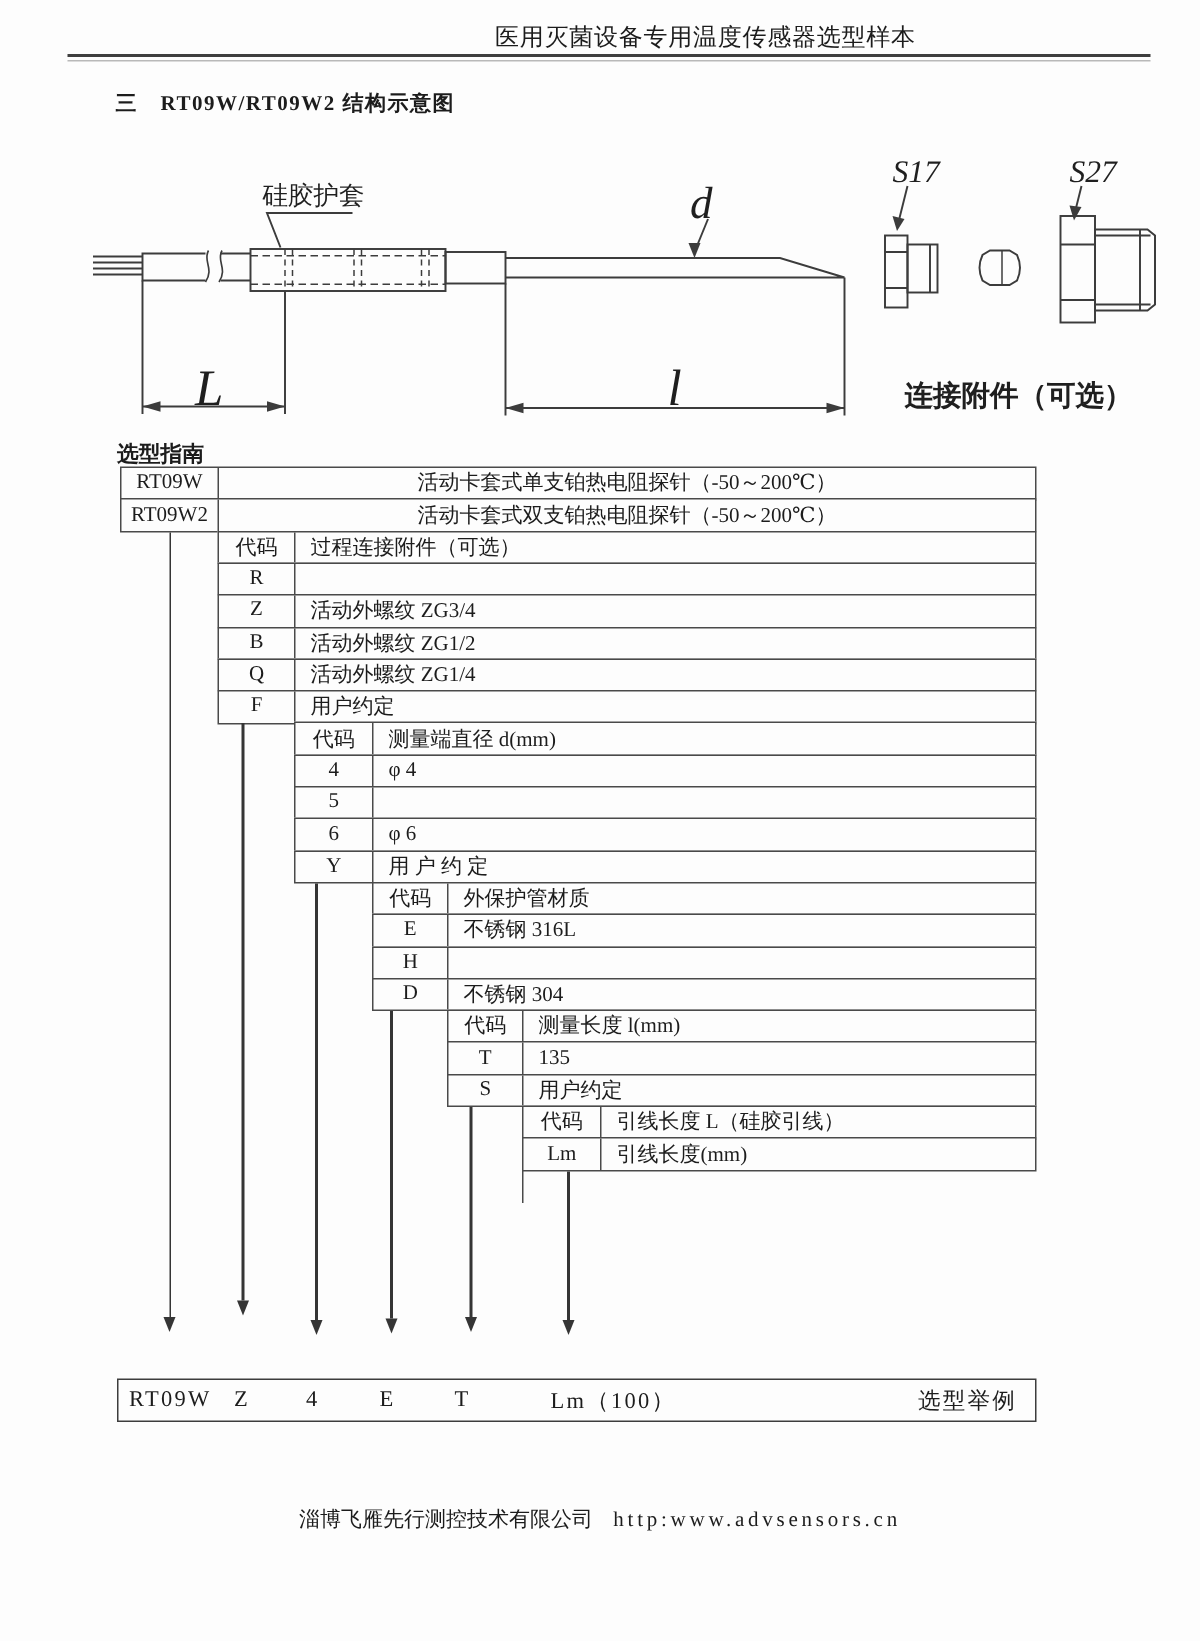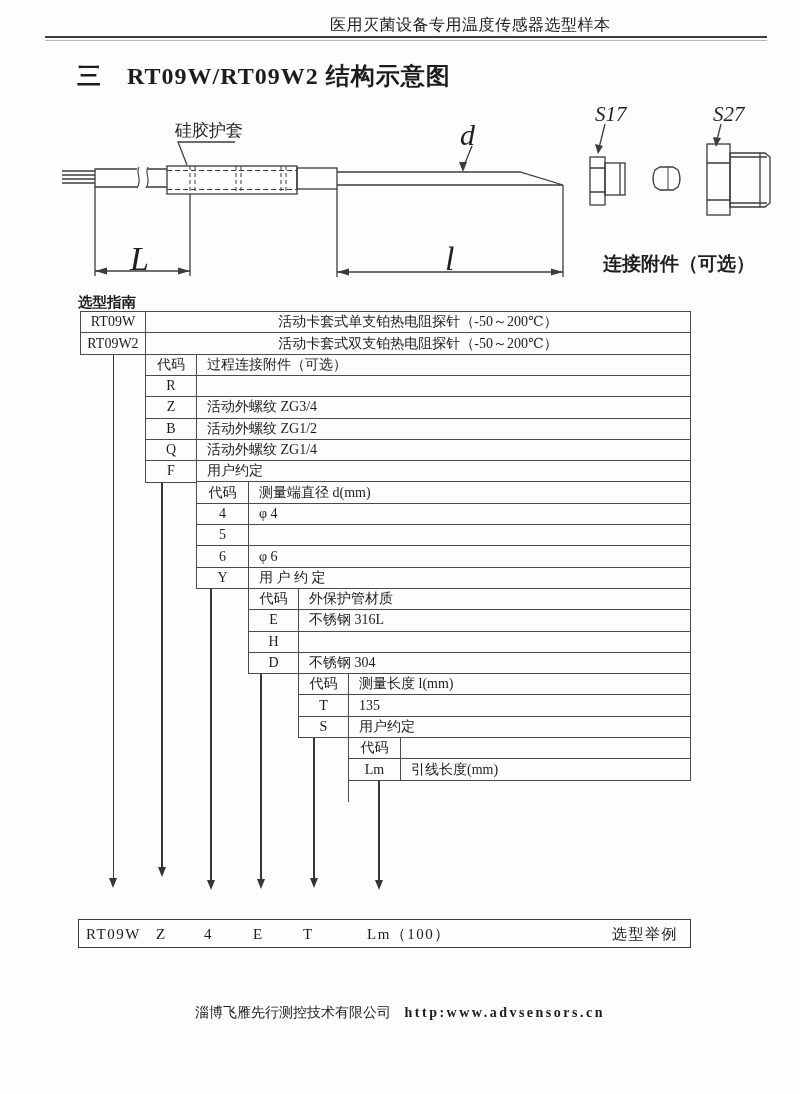--- a/index.html
+++ b/index.html
@@ -7,40 +7,40 @@
     position:relative;width:800px;height:1094px;background:#fdfdfd;
     margin:0 auto;overflow:hidden;
     font-family:"Liberation Serif","DejaVu Serif",serif;color:#1c1c1c;
   }
   .abs{position:absolute;}
   
   #hdr-title{top:15px;left:330px;font-size:16px;letter-spacing:.5px;}
   #hdr-rule{top:36px;left:45px;width:722px;height:2px;background:#3f3f3f;}
   #hdr-rule2{top:40px;left:45px;width:722px;height:1px;background:#b9b9b9;}
   
-  #sec-title{top:60px;left:77px;font-size:24px;font-weight:bold;letter-spacing:1px;}
+  #sec-title{top:60px;left:77px;font-size:14px;font-weight:bold;letter-spacing:1px;}
   
   #diagram{top:90px;left:55px;width:730px;height:205px;}
   #diagram text{fill:#1f1f1f;}
   .dim{font-style:italic;font-family:"Liberation Serif","DejaVu Serif",serif;}
   
   #guide-label{top:293px;left:78px;font-size:14.5px;font-weight:bold;}
   .trow{position:absolute;display:flex;box-sizing:border-box;border:1px solid #4a4a4a;background:#fdfdfd;font-size:14px;}
   .tcode{display:flex;align-items:center;justify-content:center;border-right:1px solid #4a4a4a;flex:0 0 auto;box-sizing:border-box;}
   .tdesc{display:flex;align-items:center;flex:1 1 auto;padding-left:10px;box-sizing:border-box;}
   .tdesc.ctr{justify-content:center;padding-left:0;}
   .vline{position:absolute;width:1.5px;background:#353535;}
   .varrow{position:absolute;width:0;height:0;border-left:4px solid transparent;border-right:4px solid transparent;border-top:10px solid #353535;}
   
   #example-box{top:919px;left:78px;width:613px;height:29px;border:1.5px solid #3d3d3d;box-sizing:border-box;}
   #example-box span{position:absolute;top:50%;transform:translateY(-50%);font-size:15px;letter-spacing:1.5px;white-space:nowrap;}
   #example-label{right:12px;letter-spacing:5px;}
   
   #footer{top:1004px;left:0;width:800px;text-align:center;font-size:14px;}
-  #footer .url{letter-spacing:2.5px;margin-left:10px;font-weight:bold;}
+  #footer .url{letter-spacing:2.5px;margin-left:10px;}
 </style>
 </head>
 <body>
 
 <div id="page">
 
   <div class="abs" id="hdr-title">医用灭菌设备专用温度传感器选型样本</div>
   <div class="abs" id="hdr-rule"></div>
   <div class="abs" id="hdr-rule2"></div>
 
@@ -200,20 +200,21 @@
       <div class="trow" style="left: 298px; top: 694.4px; width: 393px; height: 22.6px;">
         <span class="tcode" style="width: 50px;">T</span>
         <span class="tdesc">135</span>
       </div>
       <div class="trow" style="left: 298px; top: 715.7px; width: 393px; height: 22.6px;">
         <span class="tcode" style="width: 50px;">S</span>
         <span class="tdesc">用户约定</span>
       </div>
       <div class="trow" style="left: 348px; top: 737px; width: 343px; height: 22.6px;">
         <span class="tcode" style="width: 52px;">代码</span>
+        <span class="tdesc">引线长度 L（硅胶引线）</span>
       </div>
       <div class="trow" style="left: 348px; top: 758.3px; width: 343px; height: 22.6px;">
         <span class="tcode" style="width: 52px;">Lm</span>
         <span class="tdesc">引线长度(mm)</span>
       </div>
     </div>
   <div id="lines-host">
       <div class="vline" style="left: 112.5px; top: 354.6px; height: 523.4px;"></div>
       <div class="varrow" style="left: 109.3px; top: 878px;"></div>
       <div class="vline" style="left: 161px; top: 482.4px; height: 384.6px;"></div>

